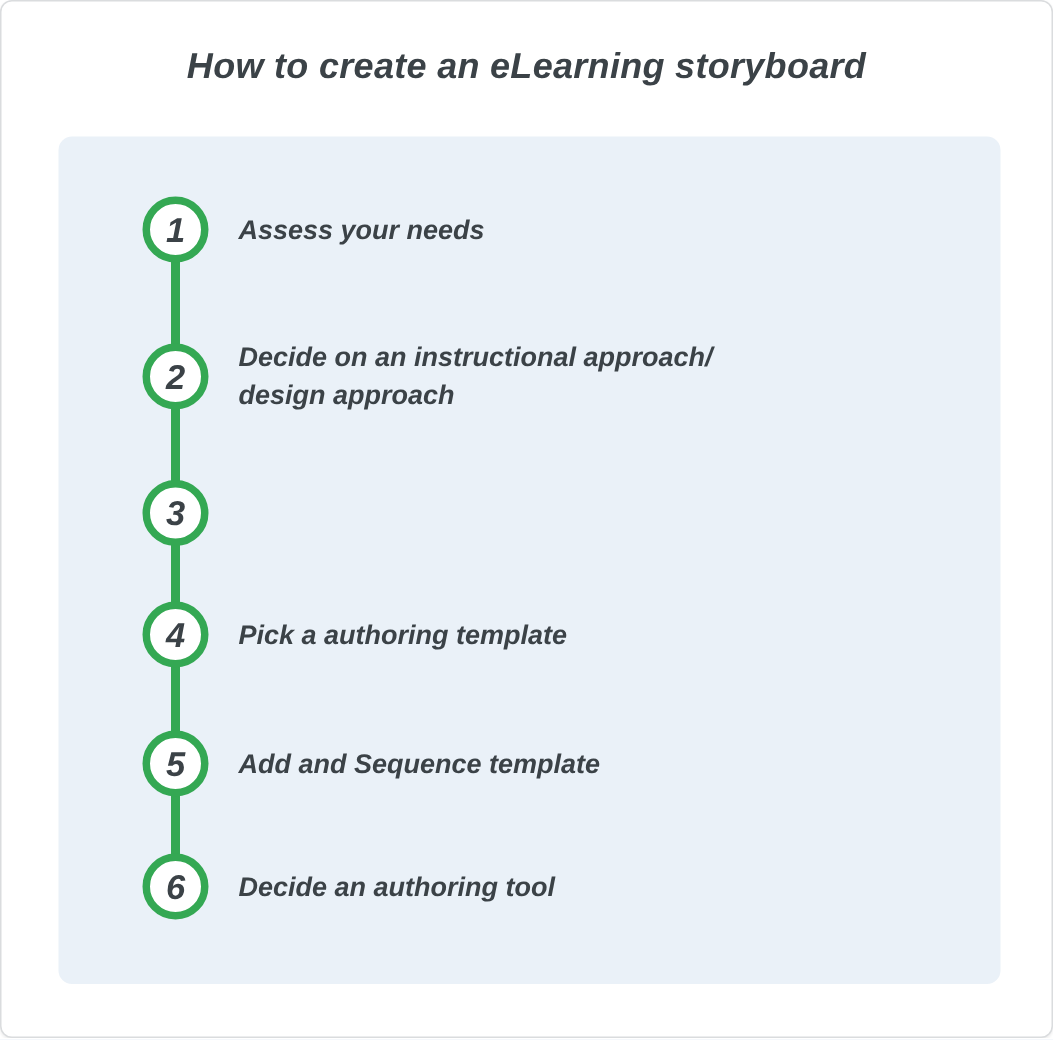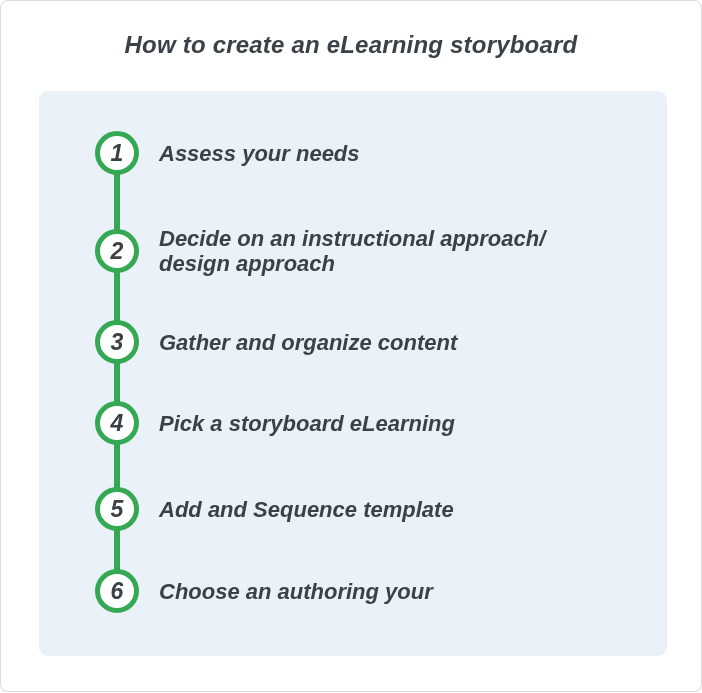--- a/index.html
+++ b/index.html
@@ -78,21 +78,21 @@
     background: #ffffff;
     display: flex;
     align-items: center;
     justify-content: center;
     font-size: 23px;
     font-weight: bold;
     color: #3b4247;
     line-height: 1;
   }
   .label {
-    font-size: 22px;
+    font-size: 18px;
     font-weight: bold;
     color: #3b4247;
     line-height: 25px;
     white-space: pre-line;
   }
 </style>
 </head>
 <body>
 
 <div class="stage">
@@ -114,38 +114,37 @@
           <span>2</span>
         </div>
         <div class="label">Decide on an instructional approach/
 design approach</div>
       </div>
 
       <div class="step s3">
         <div class="badge">
           <span>3</span>
         </div>
-        <div class="label">Gather and organize content</div>
       </div>
 
       <div class="step s4">
         <div class="badge">
           <span>4</span>
         </div>
-        <div class="label">Pick a storyboard eLearning</div>
+        <div class="label">Pick a authoring template</div>
       </div>
 
       <div class="step s5">
         <div class="badge">
           <span>5</span>
         </div>
         <div class="label">Add and Sequence template</div>
       </div>
 
       <div class="step s6">
         <div class="badge">
           <span>6</span>
         </div>
-        <div class="label">Choose an authoring your</div>
+        <div class="label">Decide an authoring tool</div>
       </div>
     </div>
   </div>
 </div>
 
 </body></html>

